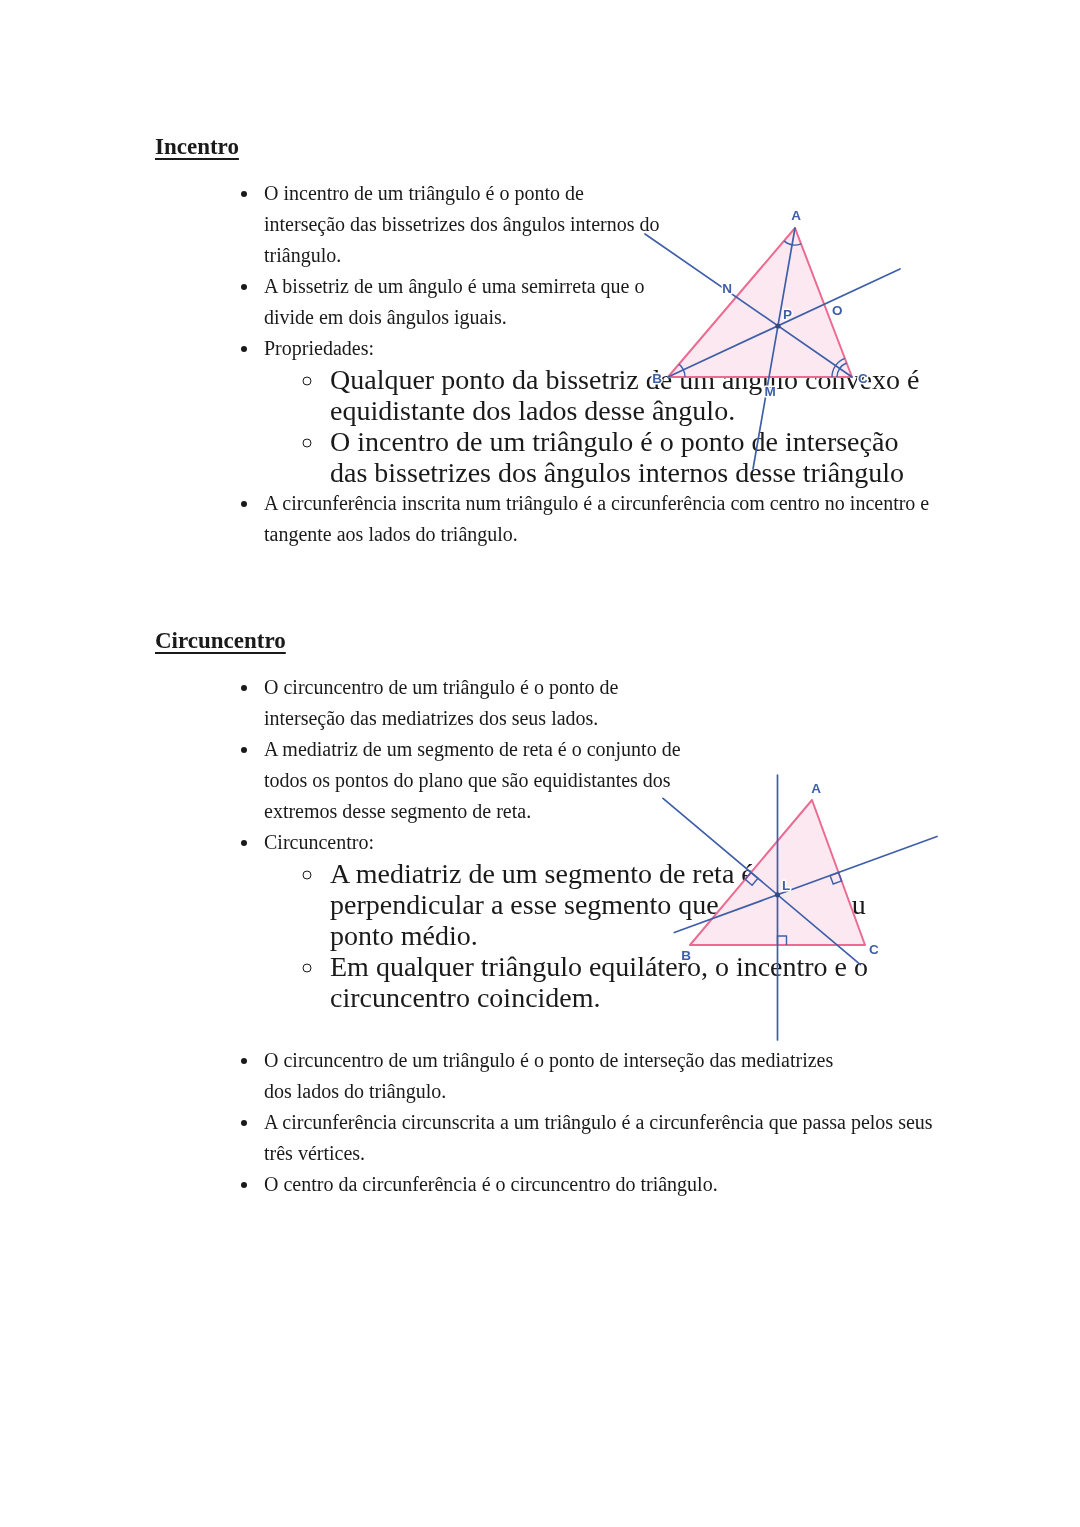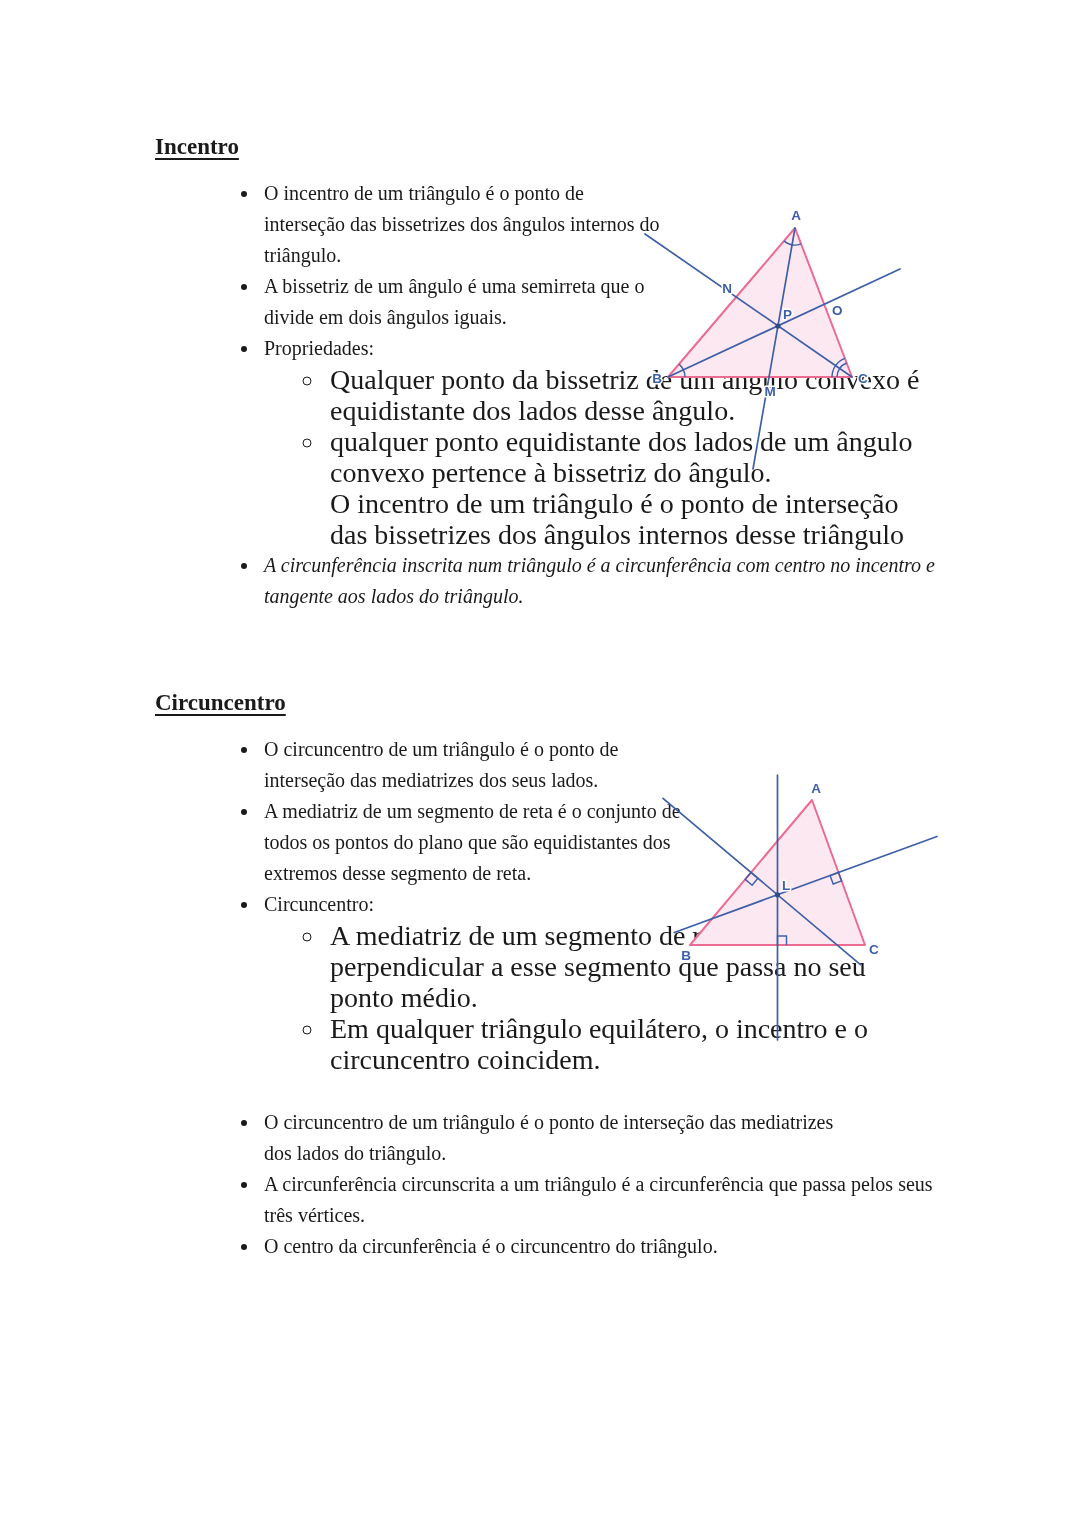--- a/index.html
+++ b/index.html
@@ -35,21 +35,21 @@
   ul.l1 > li { line-height: 31px; padding-left: 4px; margin-left: 41px; }
   ul.l2 { list-style: circle; margin: 0; padding-left: 62px; font-size: 28px; }
   ul.l2 > li { line-height: 31px; padding-left: 4px; }
 
   .w400 { max-width: 400px; }
   .w425 { max-width: 425px; }
   .w430 { max-width: 430px; }
   .w600 { max-width: 600px; }
   .w620 { max-width: 620px; }
   .w690 { max-width: 690px; }
-  .w710 { max-width: 710px; font-style: italic; }
+  .w710 { max-width: 710px; }
   .gap-top { margin-top: 32px; }
 
   .diagram { position: absolute; }
   .diagram-incentro { left: 615px; top: 200px; }
   .diagram-circuncentro { left: 655px; top: 772px; }
 
   .tri { fill: #fce8f0; stroke: #ec6b92; stroke-width: 2; stroke-linejoin: round; }
   .bluline { stroke: #3e5fa8; stroke-width: 1.7; fill: none; stroke-linecap: round; }
   .mark { stroke: #3e5fa8; stroke-width: 1.4; fill: none; }
   .dot { fill: #2f4a84; }
@@ -115,21 +115,20 @@
         <li class="w400">
           <span>A bissetriz de um ângulo é uma semirreta que o divide em dois ângulos iguais.</span>
         </li>
         <li>
           <span>Propriedades:</span>
           <ul class="l2">
             <li class="w600">
               <span>Qualquer ponto da bissetriz de um ângulo convexo é equidistante dos lados desse ângulo.</span>
             </li>
             <li class="w600">
-              <div>qualquer ponto equidistante dos lados de um ângulo convexo pertence à bissetriz do ângulo.</div>
               <div>O incentro de um triângulo é o ponto de interseção das bissetrizes dos ângulos internos desse triângulo</div>
             </li>
           </ul>
         </li>
         <li class="w710">
           <span>A circunferência inscrita num triângulo é a circunferência com centro no incentro e tangente aos lados do triângulo.</span>
         </li>
       </ul>
     </section>
 

